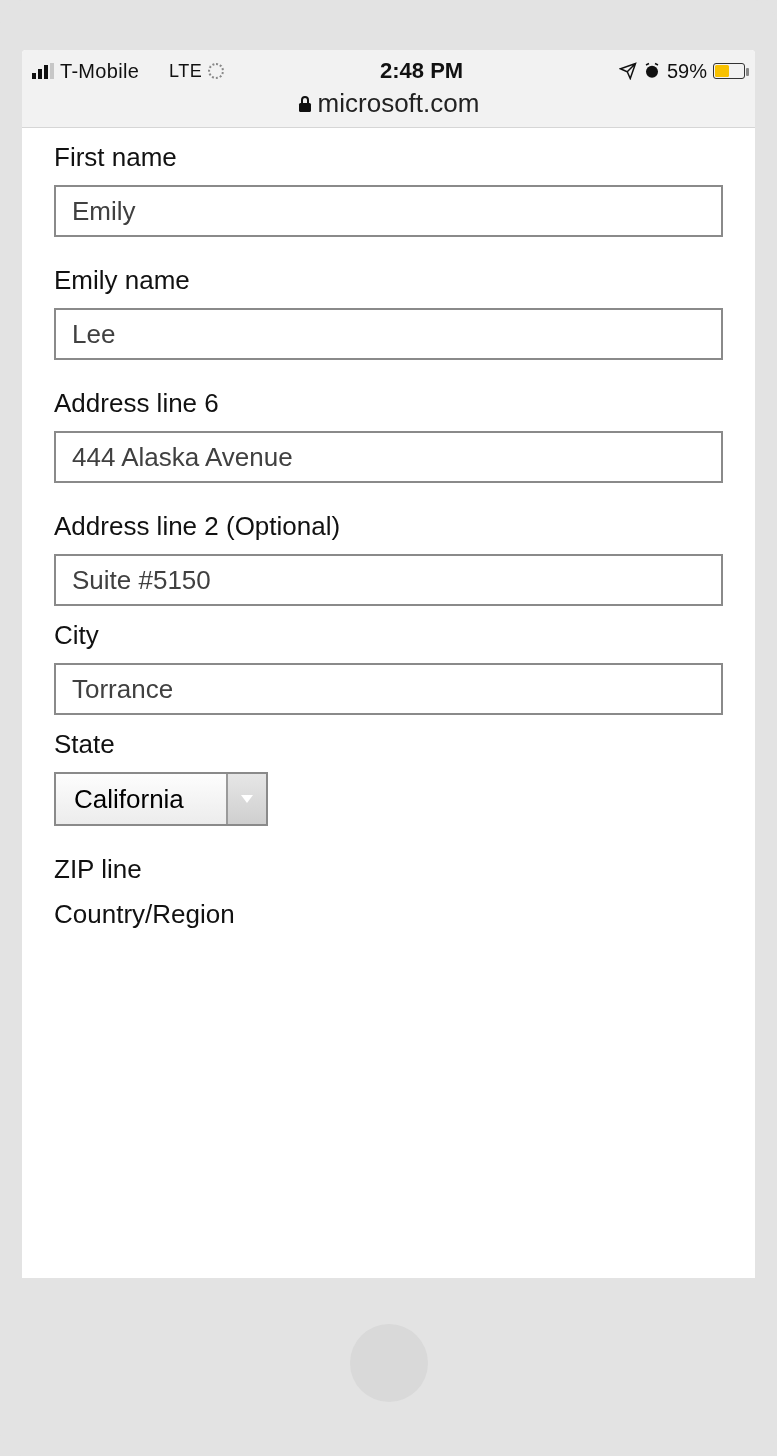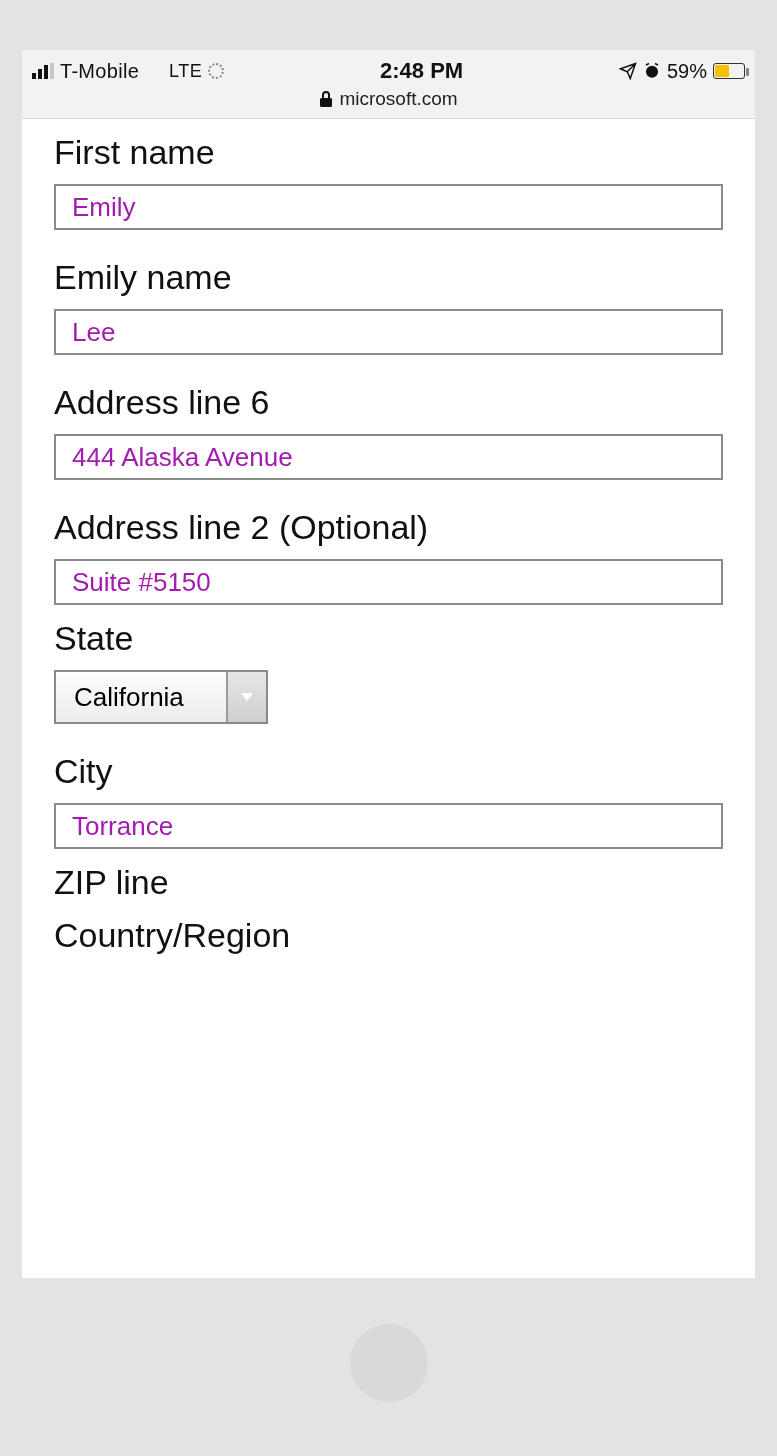--- a/index.html
+++ b/index.html
@@ -78,50 +78,50 @@
   }
   .battery .fill {
     position:absolute;
     left:1px; top:1px;
     width:45%; height:calc(100% - 2px);
     background:#f8c100;
     border-radius:1.5px;
   }
   .url-row {
     text-align:center;
-    font-size: 19px;
+    font-size: 26px;
     color:#222;
     padding-top:2px;
     padding-bottom:4px;
     display:flex;
     justify-content:center;
     align-items:center;
     gap:6px;
   }
   .lock-icon svg { display:block; }
 
   
   .content {
     padding: 14px 32px 0 32px;
     overflow:hidden;
   }
   .field { margin-bottom: 28px; }
   .field.tight { margin-bottom: 14px; }
   .label {
-    font-size: 34px;
+    font-size: 26px;
     color:#111;
     margin-bottom: 12px;
   }
   .input {
     width:100%;
     border: 2.5px solid #8a8a8a;
     background:#fff;
-    padding: 12px 16px;
-    font-size: 26px;
-    color:#a21caf;
+    padding: 24px 16px;
+    font-size: 26px;
+    color:#404040;
     font-family: inherit;
     height: 46px;
   }
 
   .select-wrap {
     display:inline-flex;
     border:2.5px solid #8a8a8a;
     height:54px;
     background:linear-gradient(#fdfdfd,#ececec);
   }
@@ -219,38 +219,38 @@
       <div class="field">
         <div class="label">Address line 6</div>
         <input class="input" value="444 Alaska Avenue" style="">
       </div>
 
       <div class="field tight">
         <div class="label">Address line 2 (Optional)</div>
         <input class="input" value="Suite #5150" style="">
       </div>
 
+      <div class="field tight">
+        <div class="label">City</div>
+        <input class="input" value="Torrance" style="">
+      </div>
+
       <div class="field">
         <div class="label">State</div>
         <div class="select-wrap">
           <div class="select-text">California</div>
           <div class="select-btn">
             <svg width="12" height="8" viewBox="0 0 12 8">
                 <polygon points="0,0 12,0 6,8" fill="#fff"></polygon>
               </svg>
           </div>
         </div>
       </div>
 
       <div class="field tight">
-        <div class="label">City</div>
-        <input class="input" value="Torrance" style="">
-      </div>
-
-      <div class="field tight">
         <div class="label">ZIP line</div>
       </div>
 
       <div class="field">
         <div class="label">Country/Region</div>
       </div>
 
     </div>
   </div>
 

